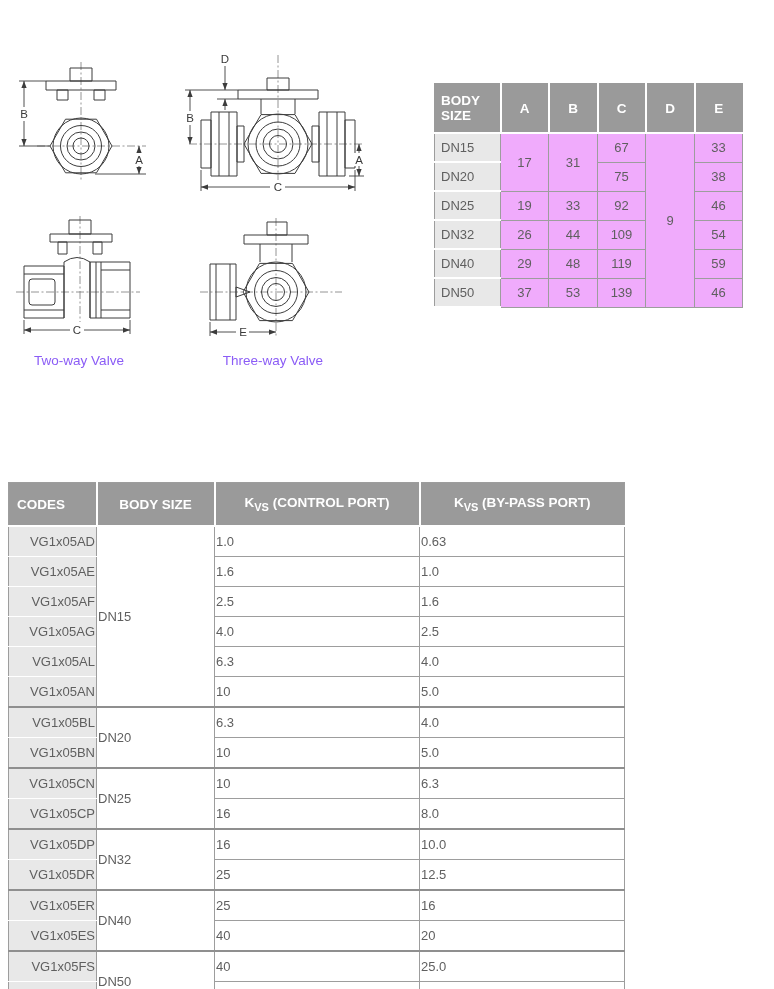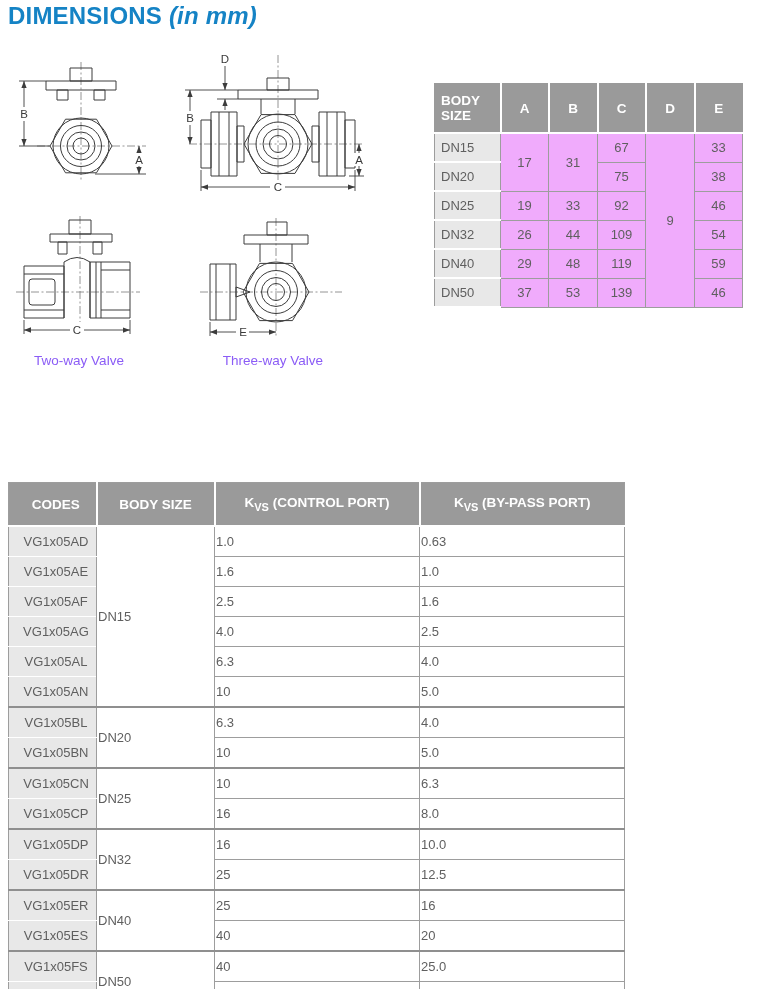--- a/index.html
+++ b/index.html
@@ -40,27 +40,27 @@
   
   .ord-table {
     position:absolute; left:8px; top:482px; width:616px;
     font-size:13px; border:1px solid #9d9d9d;
   }
   .ord-table th {
     background:#9a9a9a; color:#fff; font-size:13.5px; font-weight:bold;
     height:40px; vertical-align:middle; text-align:center;
     border-left:2px solid #fff; border-bottom:2px solid #fff;
   }
-  .ord-table th.first { text-align:center; padding-left:8px; border-left:none; }
+  .ord-table th.first { text-align:left; padding-left:8px; border-left:none; }
   .ord-table th sub { font-size:11px; }
   .ord-table td {
     border:1px solid #9d9d9d; color:#5f5f5f; text-align:left; height:27px;
   }
   .ord-table td.code {
-    background:#e8e8e8; text-align:center; padding-left:8px;
+    background:#e8e8e8; text-align:right; padding-left:8px;
     border-top:1px solid #fff; border-bottom:1px solid #fff; border-left:none;
   }
   .ord-table tr.group-start td,
   .ord-table tr.group-start td.code { border-top:2px solid #8f8f8f; }
 
   
   .drawing { position:absolute; }
   .drawing * { vector-effect:non-scaling-stroke; }
   svg .ln  { stroke:#3c3c3c; stroke-width:1; fill:none; }
   svg .cl  { stroke:#7a7a7a; stroke-width:0.8; fill:none; stroke-dasharray:8 2.5 2 2.5; }
@@ -75,21 +75,20 @@
     font-size:13.5px; color:#8b5cf6; top:353px;
   }
   #caption-two { left:14px; }
   #caption-three { left:208px;text-align:center; }
 </style>
 </head>
 <body>
 
 <div class="page">
 
-  <div class="sec-title" id="dim-title"><span>DIMENSIONS</span>&nbsp;<span class="suffix">(in mm)</span></div>
 
   <svg class="drawing" style="left:15px; top:60px;" width="135" height="125" viewBox="0 0 135 125">
     <defs>
       <marker id="ar1" markerWidth="9" markerHeight="7" refX="8" refY="3" orient="auto-start-reverse">
         <path d="M0,0 L8,3 L0,6 z" fill="#3c3c3c"></path>
       </marker>
     </defs>
     <line class="cl" x1="66" y1="2" x2="66" y2="121"></line>
     <line class="cl" x1="22" y1="86" x2="131" y2="86"></line>
     <rect class="ln" x="55" y="8" width="22" height="13"></rect>

